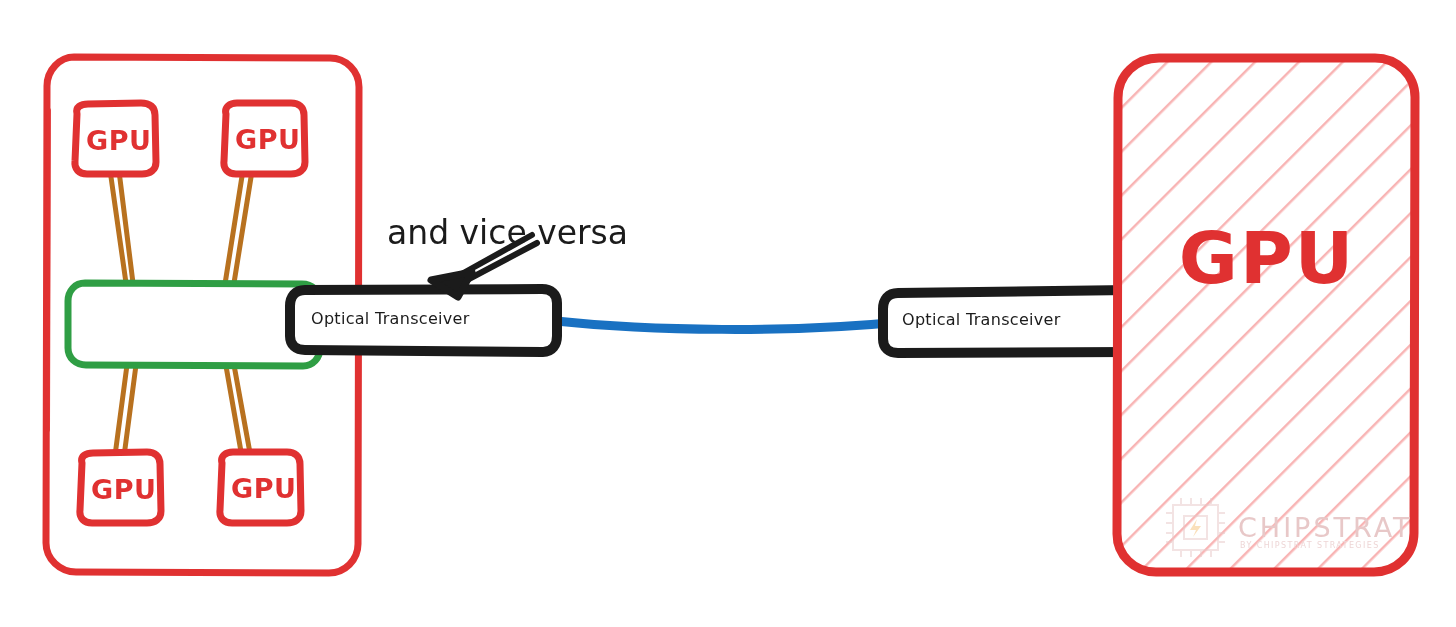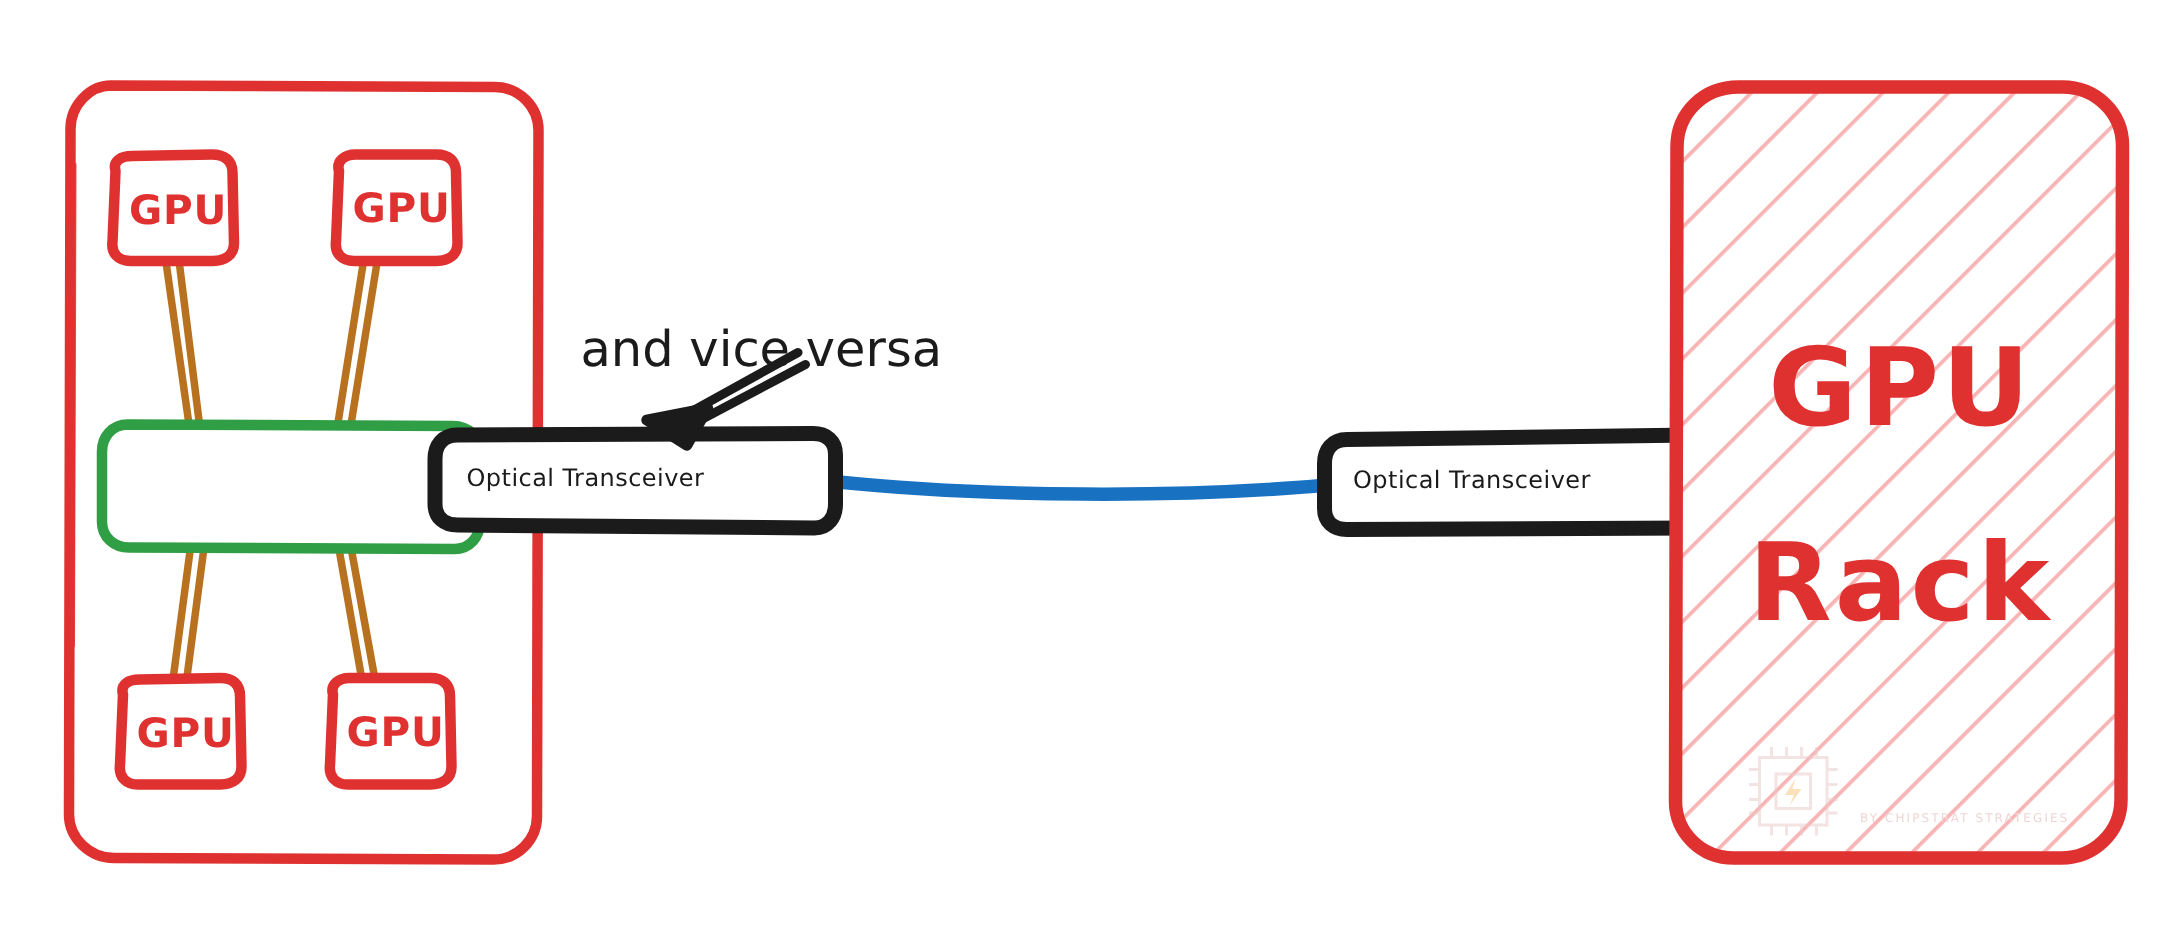--- a/index.html
+++ b/index.html
@@ -130,16 +130,16 @@
   <div class="lbl gpu-text" style="left:91px;top:474px;">GPU</div>
   <div class="lbl gpu-text" style="left:231px;top:473px;">GPU</div>
 
 
   <div class="lbl trx-text" style="left:311px;top:309px;">Optical Transceiver</div>
   <div class="lbl trx-text" style="left:902px;top:310px;">Optical Transceiver</div>
 
   <div class="lbl note-text" style="left:387px;top:188px;margin-top:20px;">and vice versa</div>
 
   <div class="lbl rack-text" style="left:1152px;top:215px;width:230px;">GPU</div>
-  <div class="lbl rack-text" style="left:1152px;top:345px;width:230px;">Rack</div>
 
+  <div class="lbl wm-text" style="left:1238px;top:512px;">CHIPSTRAT</div>
   <div class="lbl wm-sub" style="left:1240px;top:541px;">BY CHIPSTRAT STRATEGIES</div>
 </div>
 
 </body></html>

